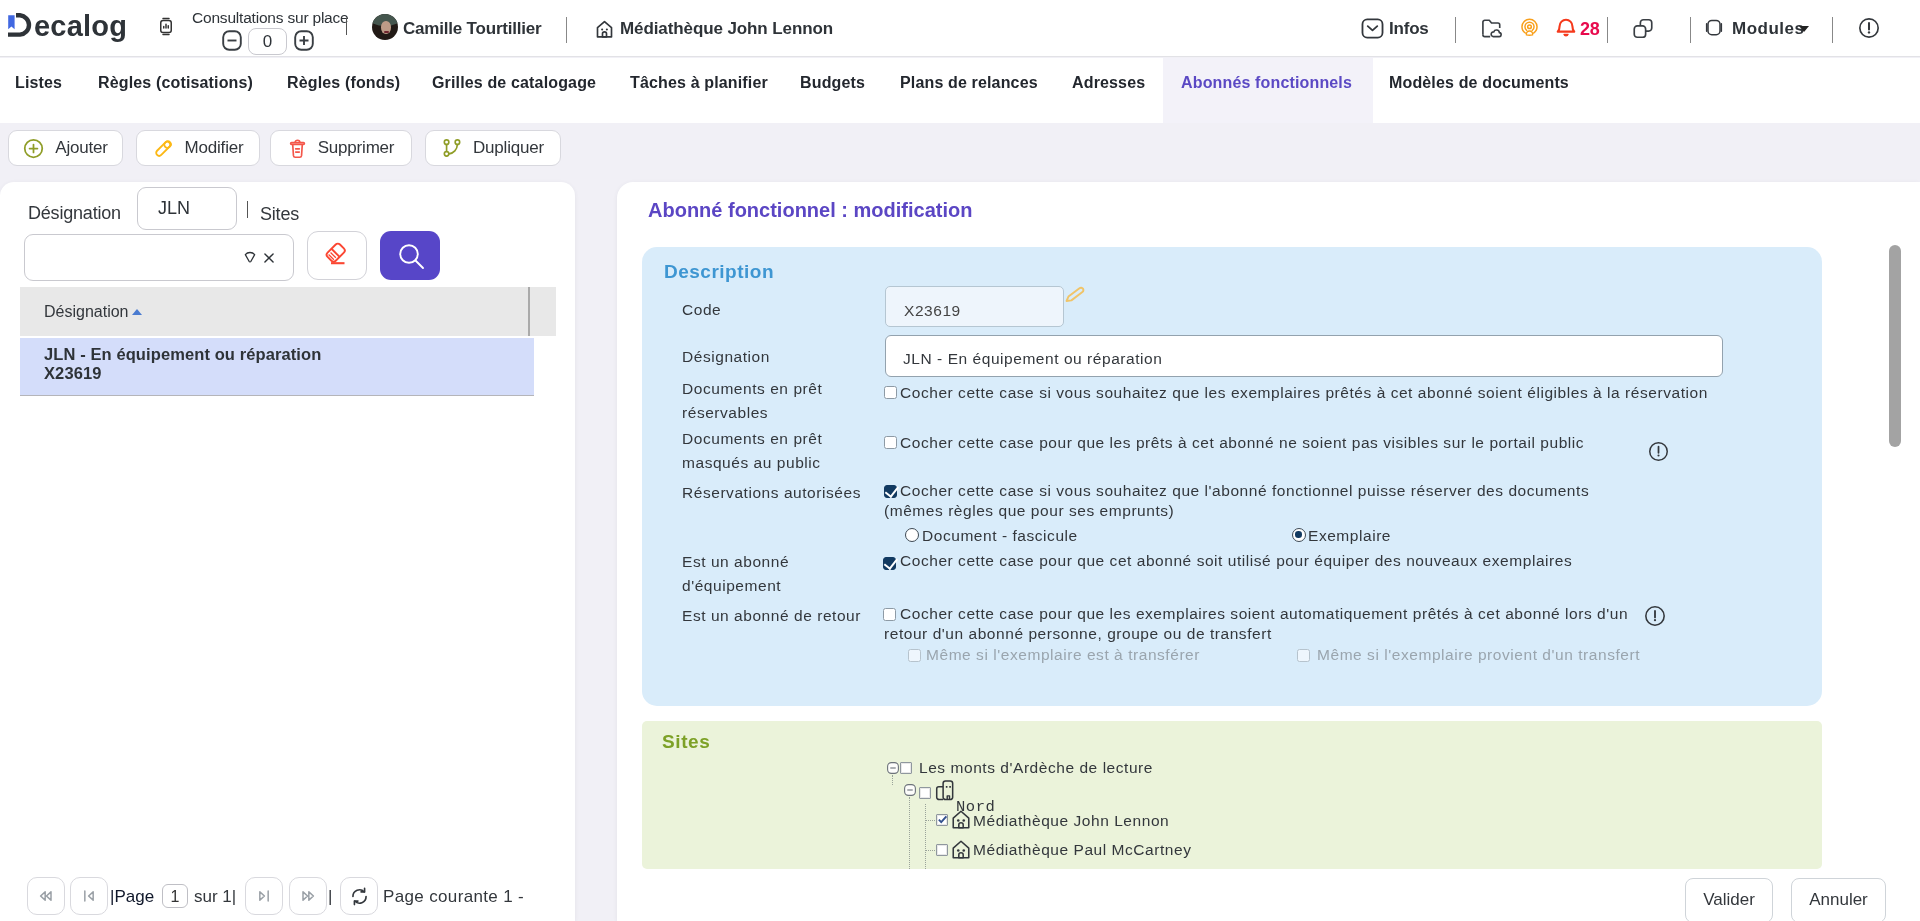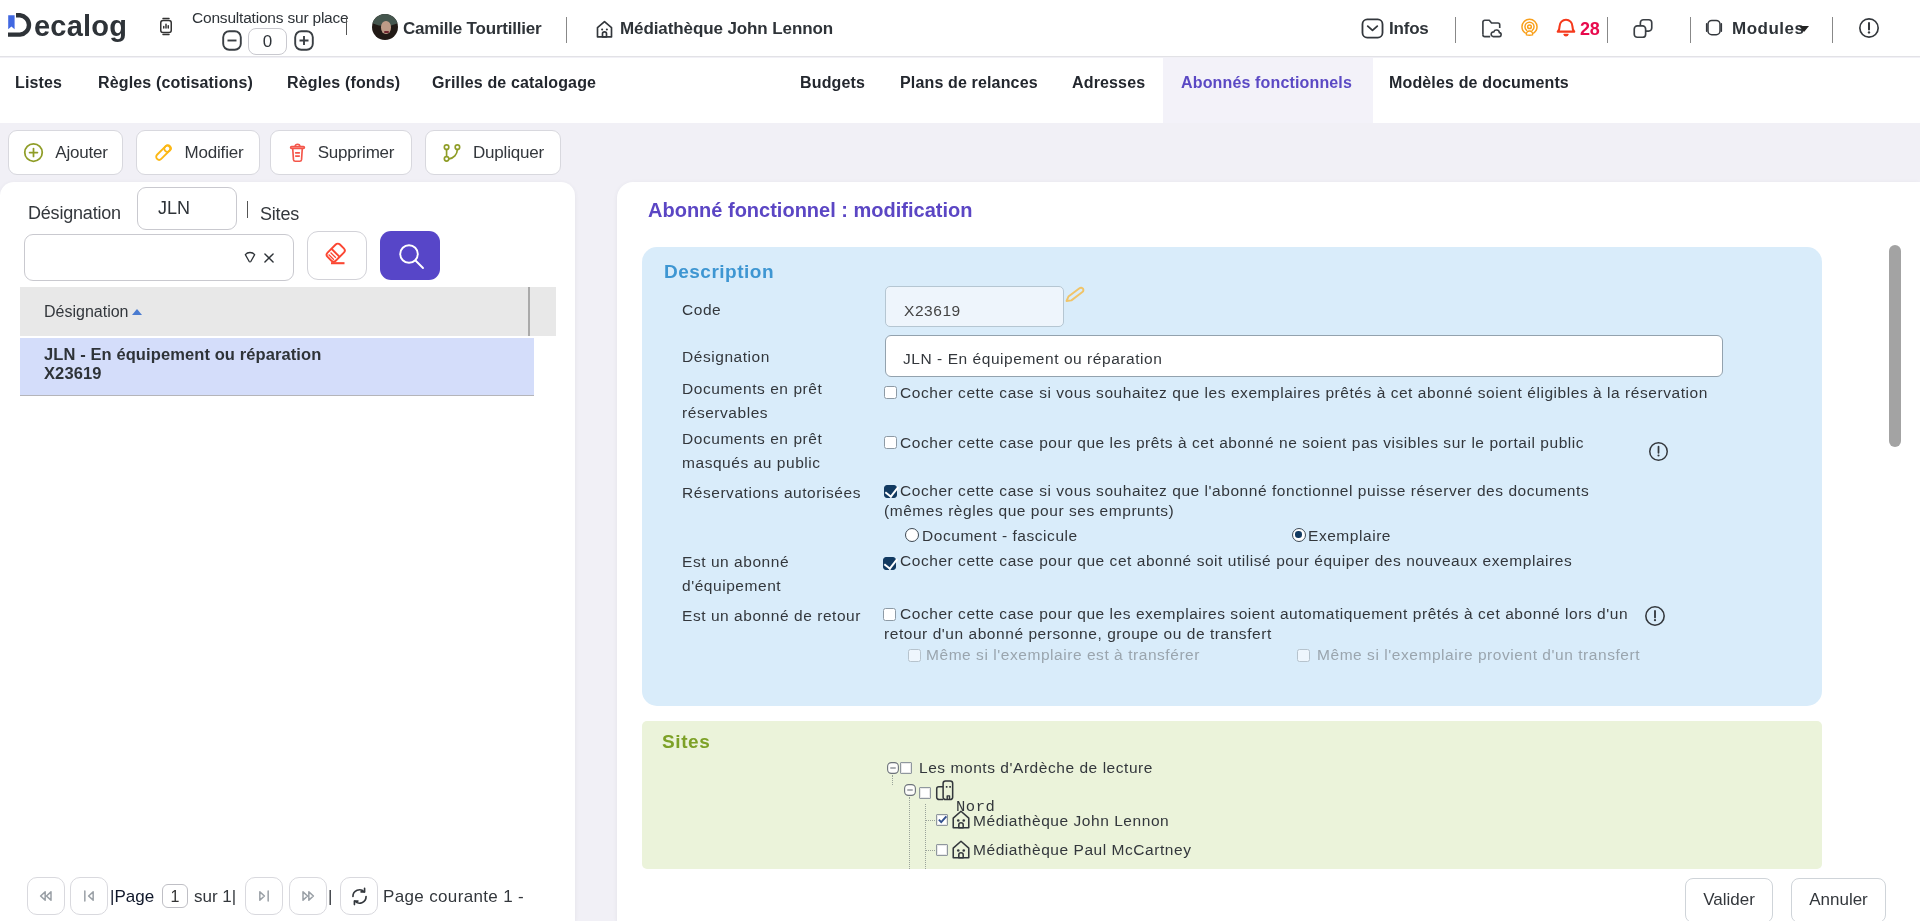--- a/index.html
+++ b/index.html
@@ -11,21 +11,21 @@
 .hsep { position:absolute; width:1px; background:#555; }
 .htxt { position:absolute; font-weight:700; color:#2e3338; font-size:17px; letter-spacing:-0.2px; white-space:nowrap; }
 
 
 #nav { position:absolute; left:0; top:58px; width:1920px; height:65px; background:#fff; z-index:4; }
 .tab { position:absolute; top:0; height:50px; display:flex; align-items:center; font-weight:700; font-size:16px; color:#23272e; letter-spacing:0.15px; white-space:nowrap; }
 .tab.active { color:#5b49c4; }
 #tabbg { position:absolute; left:1163px; top:0; width:210px; height:65px; background:#f3f2f9; }
 
 
-.tbtn { position:absolute; top:130px; height:45px; background:#fff; border:1px solid #d8d8de; border-radius:9px; display:flex; align-items:center; justify-content:center; gap:11px; font-size:17px; color:#33373c; letter-spacing:-0.2px; }
+.tbtn { position:absolute; top:130px; height:36px; background:#fff; border:1px solid #d8d8de; border-radius:9px; display:flex; align-items:center; justify-content:center; gap:11px; font-size:17px; color:#33373c; letter-spacing:-0.2px; }
 
 
 #lpanel { position:absolute; left:0; top:182px; width:575px; height:739px; background:#fff; border-radius:14px 14px 0 0; box-shadow:0 1px 4px rgba(60,60,90,0.08); }
 
 #rpanel { position:absolute; left:617px; top:182px; width:1303px; height:739px; background:#fff; border-radius:16px 0 0 0; box-shadow:0 1px 4px rgba(60,60,90,0.08); }
 
 .lbl { position:absolute; font-size:18px; color:#33373c; letter-spacing:-0.2px; }
 
 #bluepanel { position:absolute; left:25px; top:65px; width:1180px; height:459px; background:#d9ecfa; border-radius:15px; }
 #greenpanel { position:absolute; left:25px; top:539px; width:1180px; height:148px; background:#ebf3da; border-radius:5px; overflow:hidden; }
@@ -138,20 +138,21 @@
     <circle cx="12" cy="16.8" r="1.3" fill="#33373c" stroke="none"></circle>
   </svg>
 </div>
 
 <div id="nav">
   <div id="tabbg"></div>
   <div class="tab" style="left:15px;">Listes</div>
   <div class="tab" style="left:98px;">Règles (cotisations)</div>
   <div class="tab" style="left:287px;">Règles (fonds)</div>
   <div class="tab" style="left:432px;">Grilles de catalogage</div>
+  <div class="tab" style="left:630px;">Tâches à planifier</div>
   <div class="tab" style="left:800px;">Budgets</div>
   <div class="tab" style="left:900px;">Plans de relances</div>
   <div class="tab" style="left:1072px;">Adresses</div>
   <div class="tab active" style="left:1181px;">Abonnés fonctionnels</div>
   <div class="tab" style="left:1389px;">Modèles de documents</div>
 </div>
 
 <div class="tbtn" style="left:8px;width:115px;">
   <svg width="21" height="21" viewBox="0 0 24 24" fill="none" stroke="#8f9d27" stroke-width="2">
       <circle cx="12" cy="12" r="10"></circle>

